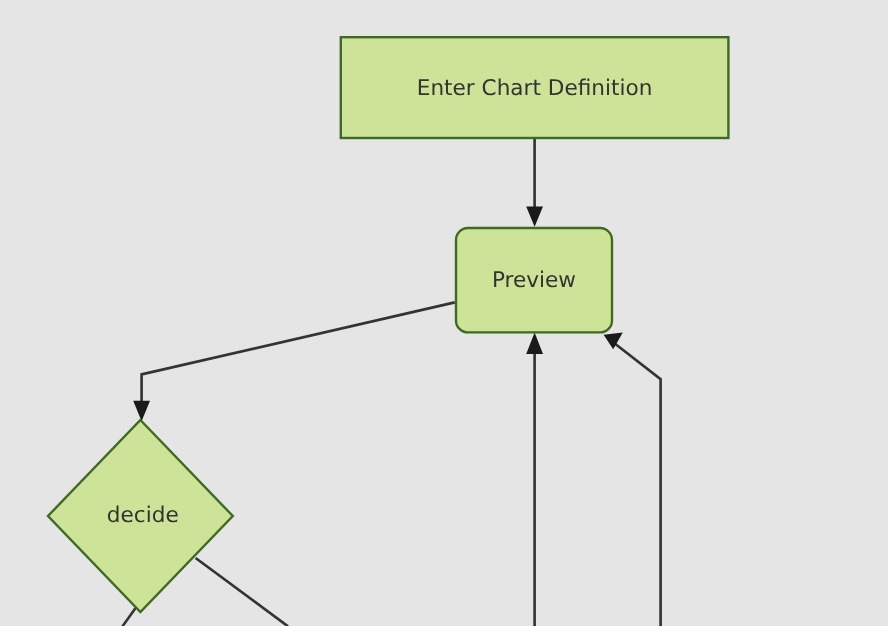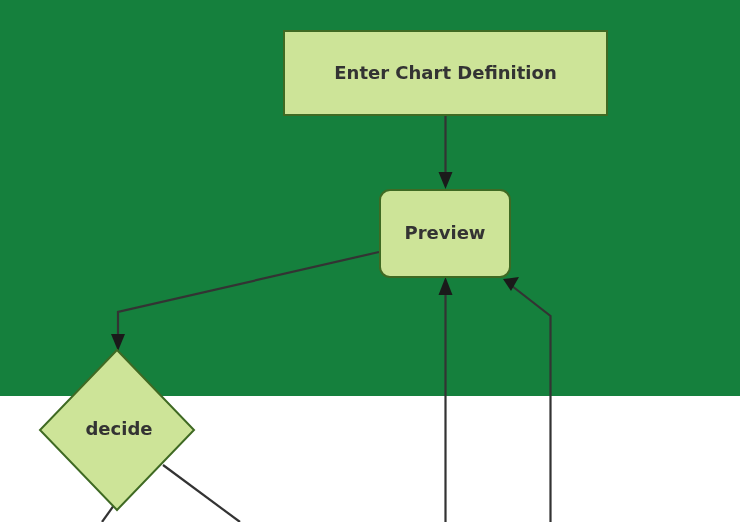--- a/index.html
+++ b/index.html
@@ -9,23 +9,22 @@
   }
   body {
     width: 740px;
     height: 522px;
     overflow: hidden;
     font-family: "DejaVu Sans", "Liberation Sans", sans-serif;
   }
   #flowchart-canvas {
     position: relative;
     width: 740px;
-    height: 396px;
-    background: #15803d;
-    font-weight: bold;
+    height: 522px;
+    background: #e5e5e5;
   }
   svg.diagram {
     display: block;
     width: 740px;
     height: 522px;
   }
   .node-shape {
     fill: #cde498;
     stroke: #3f6a23;
     stroke-width: 2;

